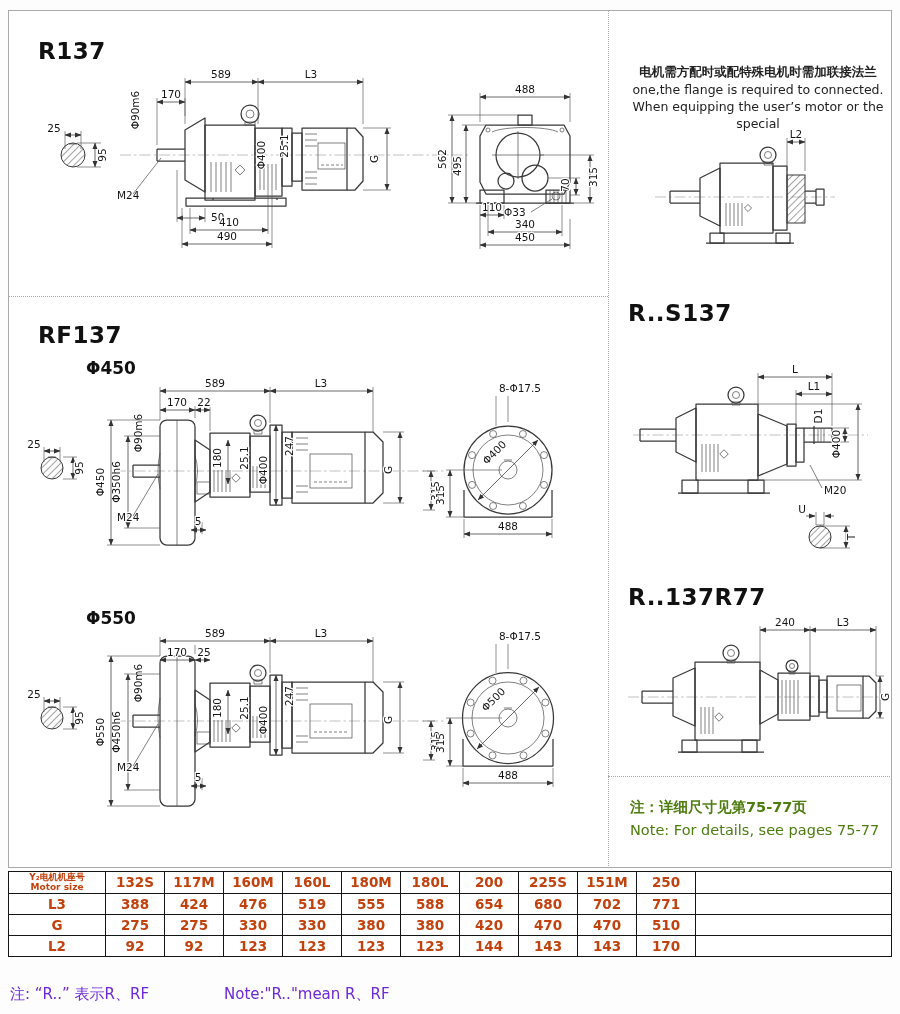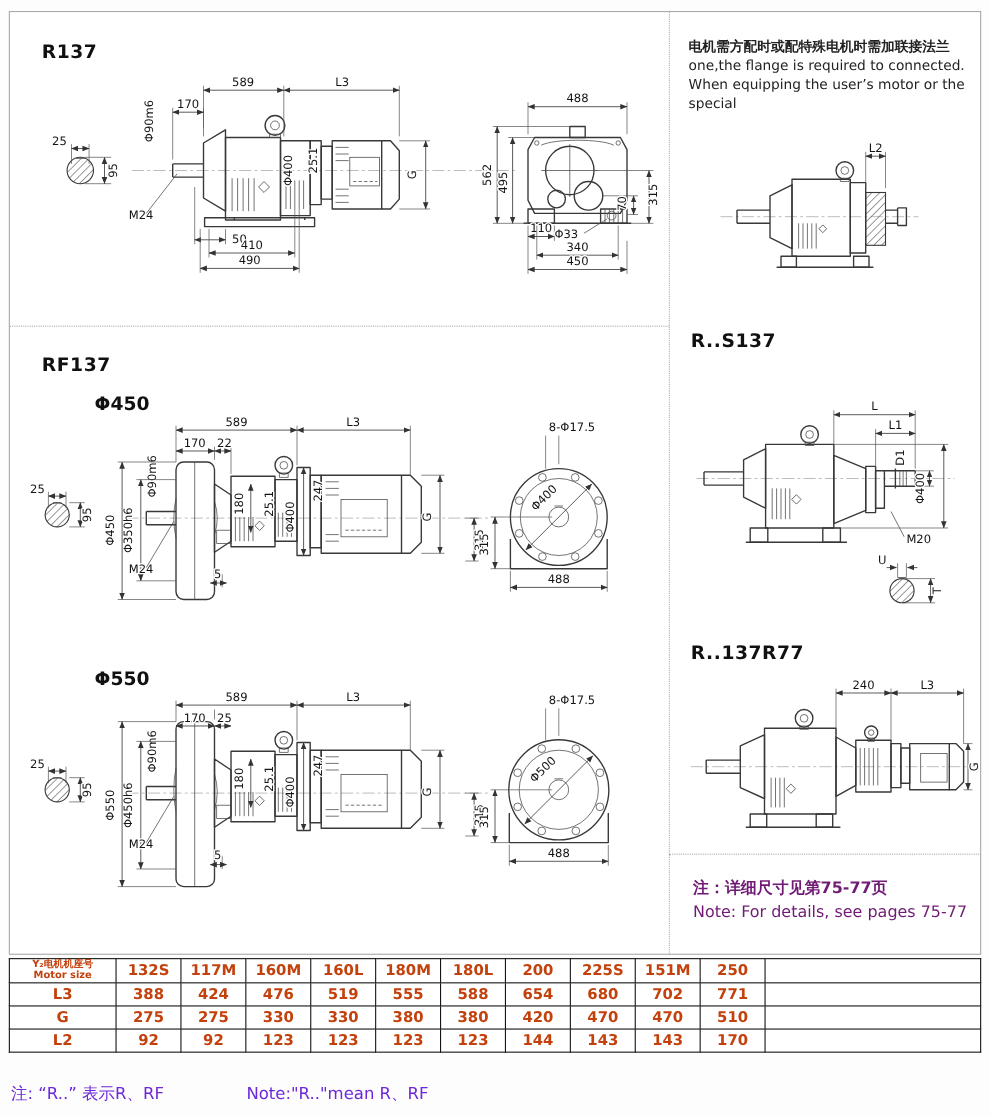--- a/index.html
+++ b/index.html
@@ -3,25 +3,25 @@
 <meta charset="utf-8">
 <style>
   * { margin:0; padding:0; box-sizing:border-box; }
   html,body { background:#fff; }
   body { width:900px; height:1014px; font-family:"DejaVu Sans","Liberation Sans",sans-serif; color:#1a1a1a; position:relative; }
   .page { position:absolute; left:0; top:0; width:900px; height:1014px; background:#fdfdfd; overflow:hidden; }
   .frame { position:absolute; left:8px; top:10px; width:884px; height:858px; border:1px solid #a9a9a9; background:#fff; }
   .vdiv { position:absolute; left:608px; top:10px; height:858px; width:0; border-left:1px dotted #a9a9a9; }
   .hdiv-left { position:absolute; left:8px; top:296px; width:600px; height:0; border-top:1px dotted #a9a9a9; }
   .hdiv-right { position:absolute; left:608px; top:776px; width:284px; height:0; border-top:1px dotted #a9a9a9; }
-  .h1 { position:absolute; font-size:17px; font-weight:bold; letter-spacing:.5px; color:#111; }
+  .h1 { position:absolute; font-size:23px; font-weight:bold; letter-spacing:.5px; color:#111; }
   .h2 { position:absolute; font-size:17px; font-weight:bold; color:#111; }
-  .note { position:absolute; left:626px; top:34px; width:264px; font-size:12.5px; line-height:1.35; color:#222; }
+  .note { position:absolute; left:626px; top:64px; width:264px; font-size:12.5px; line-height:1.35; color:#222;text-align:center; }
   .note .zh { font-weight:600; margin-bottom:1px; }
-  .rnote { position:absolute; left:630px; font-size:14.5px; font-weight:600; color:#701a75; }
+  .rnote { position:absolute; left:630px; font-size:14.5px; font-weight:600; color:#4d7c0f; }
   .foot { position:absolute; top:985px; font-size:15px; font-weight:400; color:#6d28d9; }
   svg { position:absolute; overflow:visible; }
   svg text { font-family:"DejaVu Sans","Liberation Sans",sans-serif; font-size:10.5px; fill:#141414; text-anchor:middle; font-weight:500;
              paint-order:stroke fill; stroke:#fff; stroke-width:2.4px; stroke-linejoin:round; }
   svg text.ta-s { text-anchor:start; }
   .ol { stroke:#383838; stroke-width:1.25; fill:none; stroke-linejoin:round; }
   .th { stroke:#4a4a4a; stroke-width:.7; fill:none; }
   .ex { stroke:#555; stroke-width:.65; fill:none; }
   .dm { stroke:#444; stroke-width:.8; fill:none; marker-start:url(#ar); marker-end:url(#ar); }
   .dm1 { stroke:#444; stroke-width:.8; fill:none; marker-end:url(#ar); }

